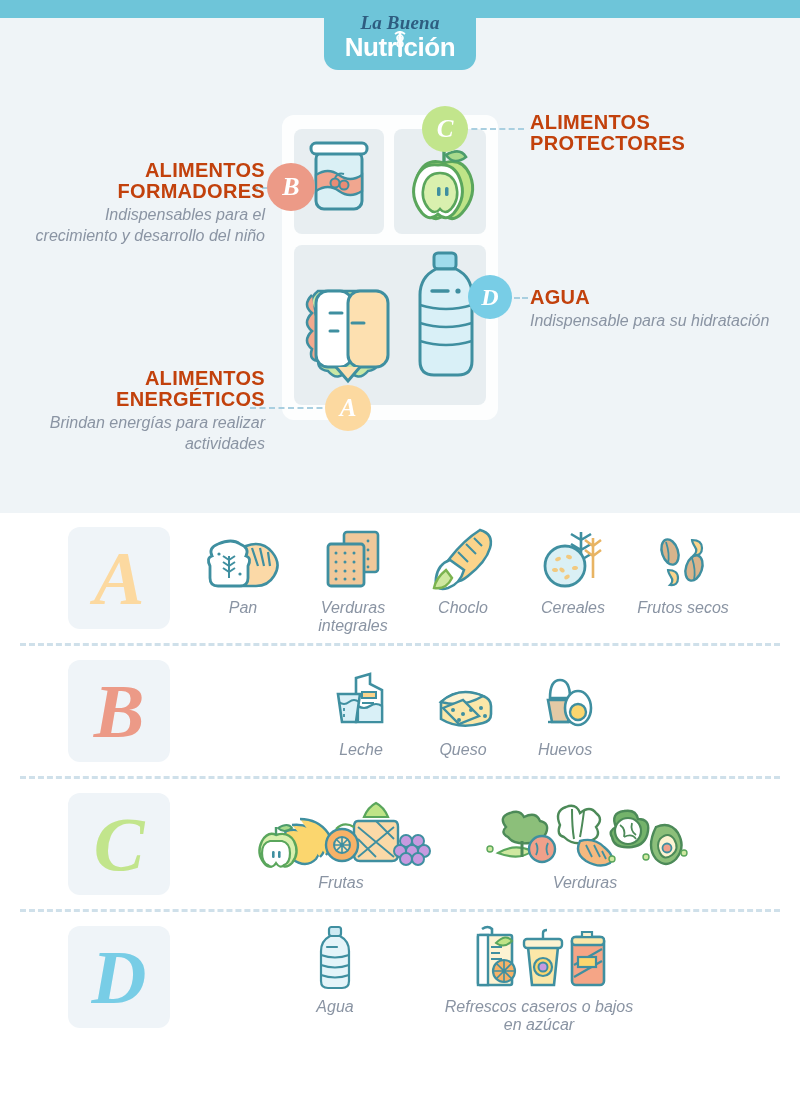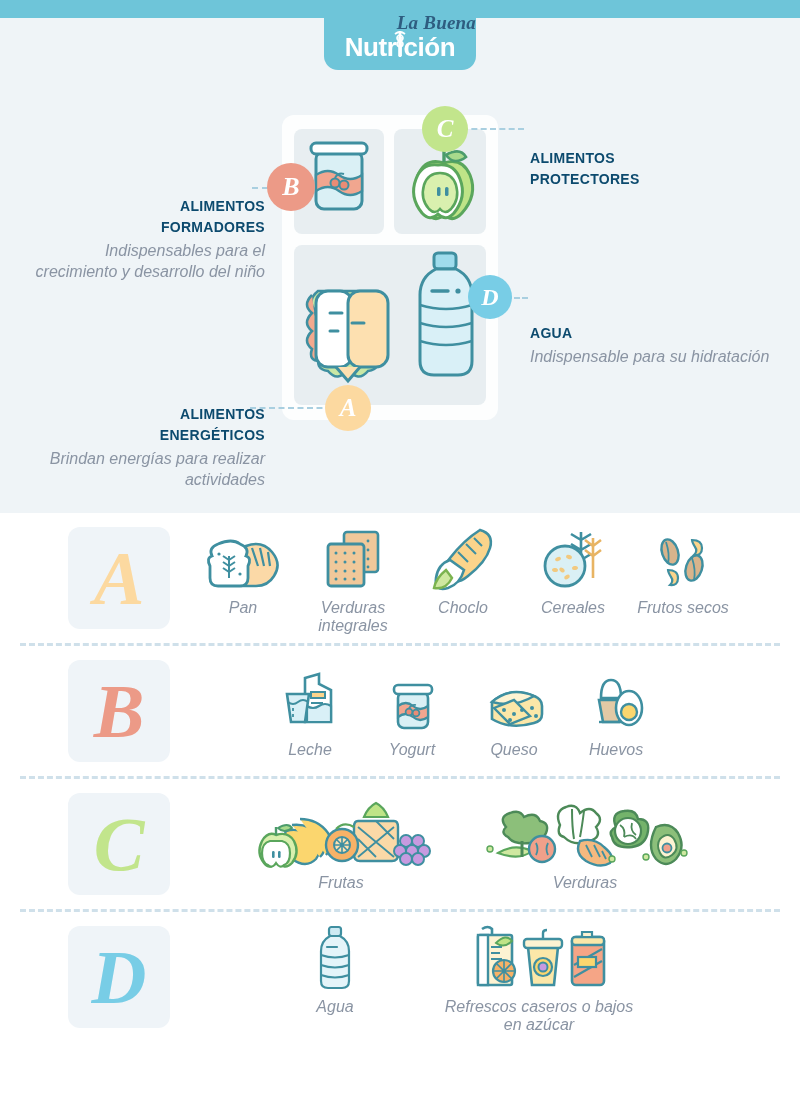--- a/index.html
+++ b/index.html
@@ -42,21 +42,20 @@
     padding-top: 13px;
   }
   .logo-line1 {
     font-family: "Liberation Serif", serif;
     font-style: italic;
     font-weight: bold;
     font-size: 19px;
     color: #2e5d80;
     line-height: 20px;
     letter-spacing: 0.2px;
-    text-align: right;
   }
   .logo-line2 {
     font-family: "Liberation Sans", sans-serif;
     font-weight: bold;
     font-size: 26px;
     color: #ffffff;
     line-height: 28px;
     letter-spacing: -0.4px;
     position: relative;
   }
@@ -112,26 +111,25 @@
     z-index: 2;
   }
   .dash-b { left: 252px; top: 187px;  width: 26px; }
   .dash-c { left: 462px; top: 128px;  width: 62px; }
   .dash-d { left: 506px; top: 297px;  width: 22px; }
   .dash-a { left: 250px; top: 407px;  width: 82px; }
 
   
   .callout { position: absolute; z-index: 3; }
   .callout .title {
-    color: #0c4a6e;
+    color: #c2410c;
     font-weight: bold;
-    font-size: 14px;
+    font-size: 20px;
     line-height: 21px;
     letter-spacing: 0.3px;
-    margin-top: 36px;
   }
   .callout .desc {
     color: #8a94a3;
     font-style: italic;
     font-size: 16px;
     line-height: 21px;
     margin-top: 2px;
   }
   .callout.right { text-align: left; }
   .callout.left  { text-align: right; }
@@ -428,33 +426,20 @@
             <line x1="34" y1="33" x2="46" y2="33" stroke="#3f8fa0" stroke-width="2"></line>
             <path d="M30 36 q6 4 12 0 q6 -4 12 0 v16 h-24 z" fill="#d9f0f7" stroke="#3f8fa0" stroke-width="2.2"></path>
             <path d="M10 24 l4 28 h14 l4 -28 z" fill="#d9f0f7" stroke="#3f8fa0" stroke-width="2.6"></path>
             <path d="M11 32 q5 4 10 0 q5 -4 10 0" stroke="#3f8fa0" stroke-width="2" fill="none"></path>
             <line x1="16" y1="38" x2="16" y2="48" stroke="#3f8fa0" stroke-width="1.8" stroke-dasharray="3 3"></line>
           </svg>
         </div>
         <div class="label">Leche</div>
       </div>
 
-      <div class="item">
-        <div class="glyph">
-          <svg width="56" height="62" viewBox="0 0 56 62">
-            <rect x="14" y="18" width="30" height="36" rx="6" fill="#daf0f5" stroke="#3f8fa0" stroke-width="2.6"></rect>
-            <rect x="10" y="11" width="38" height="9" rx="4" fill="#ffffff" stroke="#3f8fa0" stroke-width="2.6"></rect>
-            <path d="M14 32 q8 -6 15 0 q7 6 15 0 v11 q-8 6 -15 0 q-7 -6 -15 0 z" fill="#f1a68f" stroke="#3f8fa0" stroke-width="2.2"></path>
-            <circle cx="25" cy="38" r="3.4" fill="#e98c75" stroke="#3f8fa0" stroke-width="1.8"></circle>
-            <circle cx="32" cy="39" r="3.4" fill="#e98c75" stroke="#3f8fa0" stroke-width="1.8"></circle>
-            <path d="M25 34 q3 -4 7 -3" stroke="#3f8fa0" stroke-width="1.8" fill="none"></path>
-          </svg>
-        </div>
-        <div class="label">Yogurt</div>
-      </div>
 
       <div class="item">
         <div class="glyph">
           <svg width="72" height="62" viewBox="0 0 72 62">
             <path d="M14 28 q18 -16 42 -6 q8 3 8 10 v8 q0 7 -8 9 q-24 7 -42 -4 z" fill="#fbe7a8" stroke="#3f8fa0" stroke-width="2.6"></path>
             <path d="M14 28 q18 -16 42 -6 q-20 12 -42 6 z" fill="#fdf3d2" stroke="#3f8fa0" stroke-width="2.4"></path>
             <path d="M16 34 l20 -8 l16 16 l-20 8 z" fill="#fbe7a8" stroke="#3f8fa0" stroke-width="2.4"></path>
             <g fill="#3f8fa0">
               <circle cx="26" cy="36" r="2"></circle>
                 <circle cx="36" cy="40" r="2"></circle>

